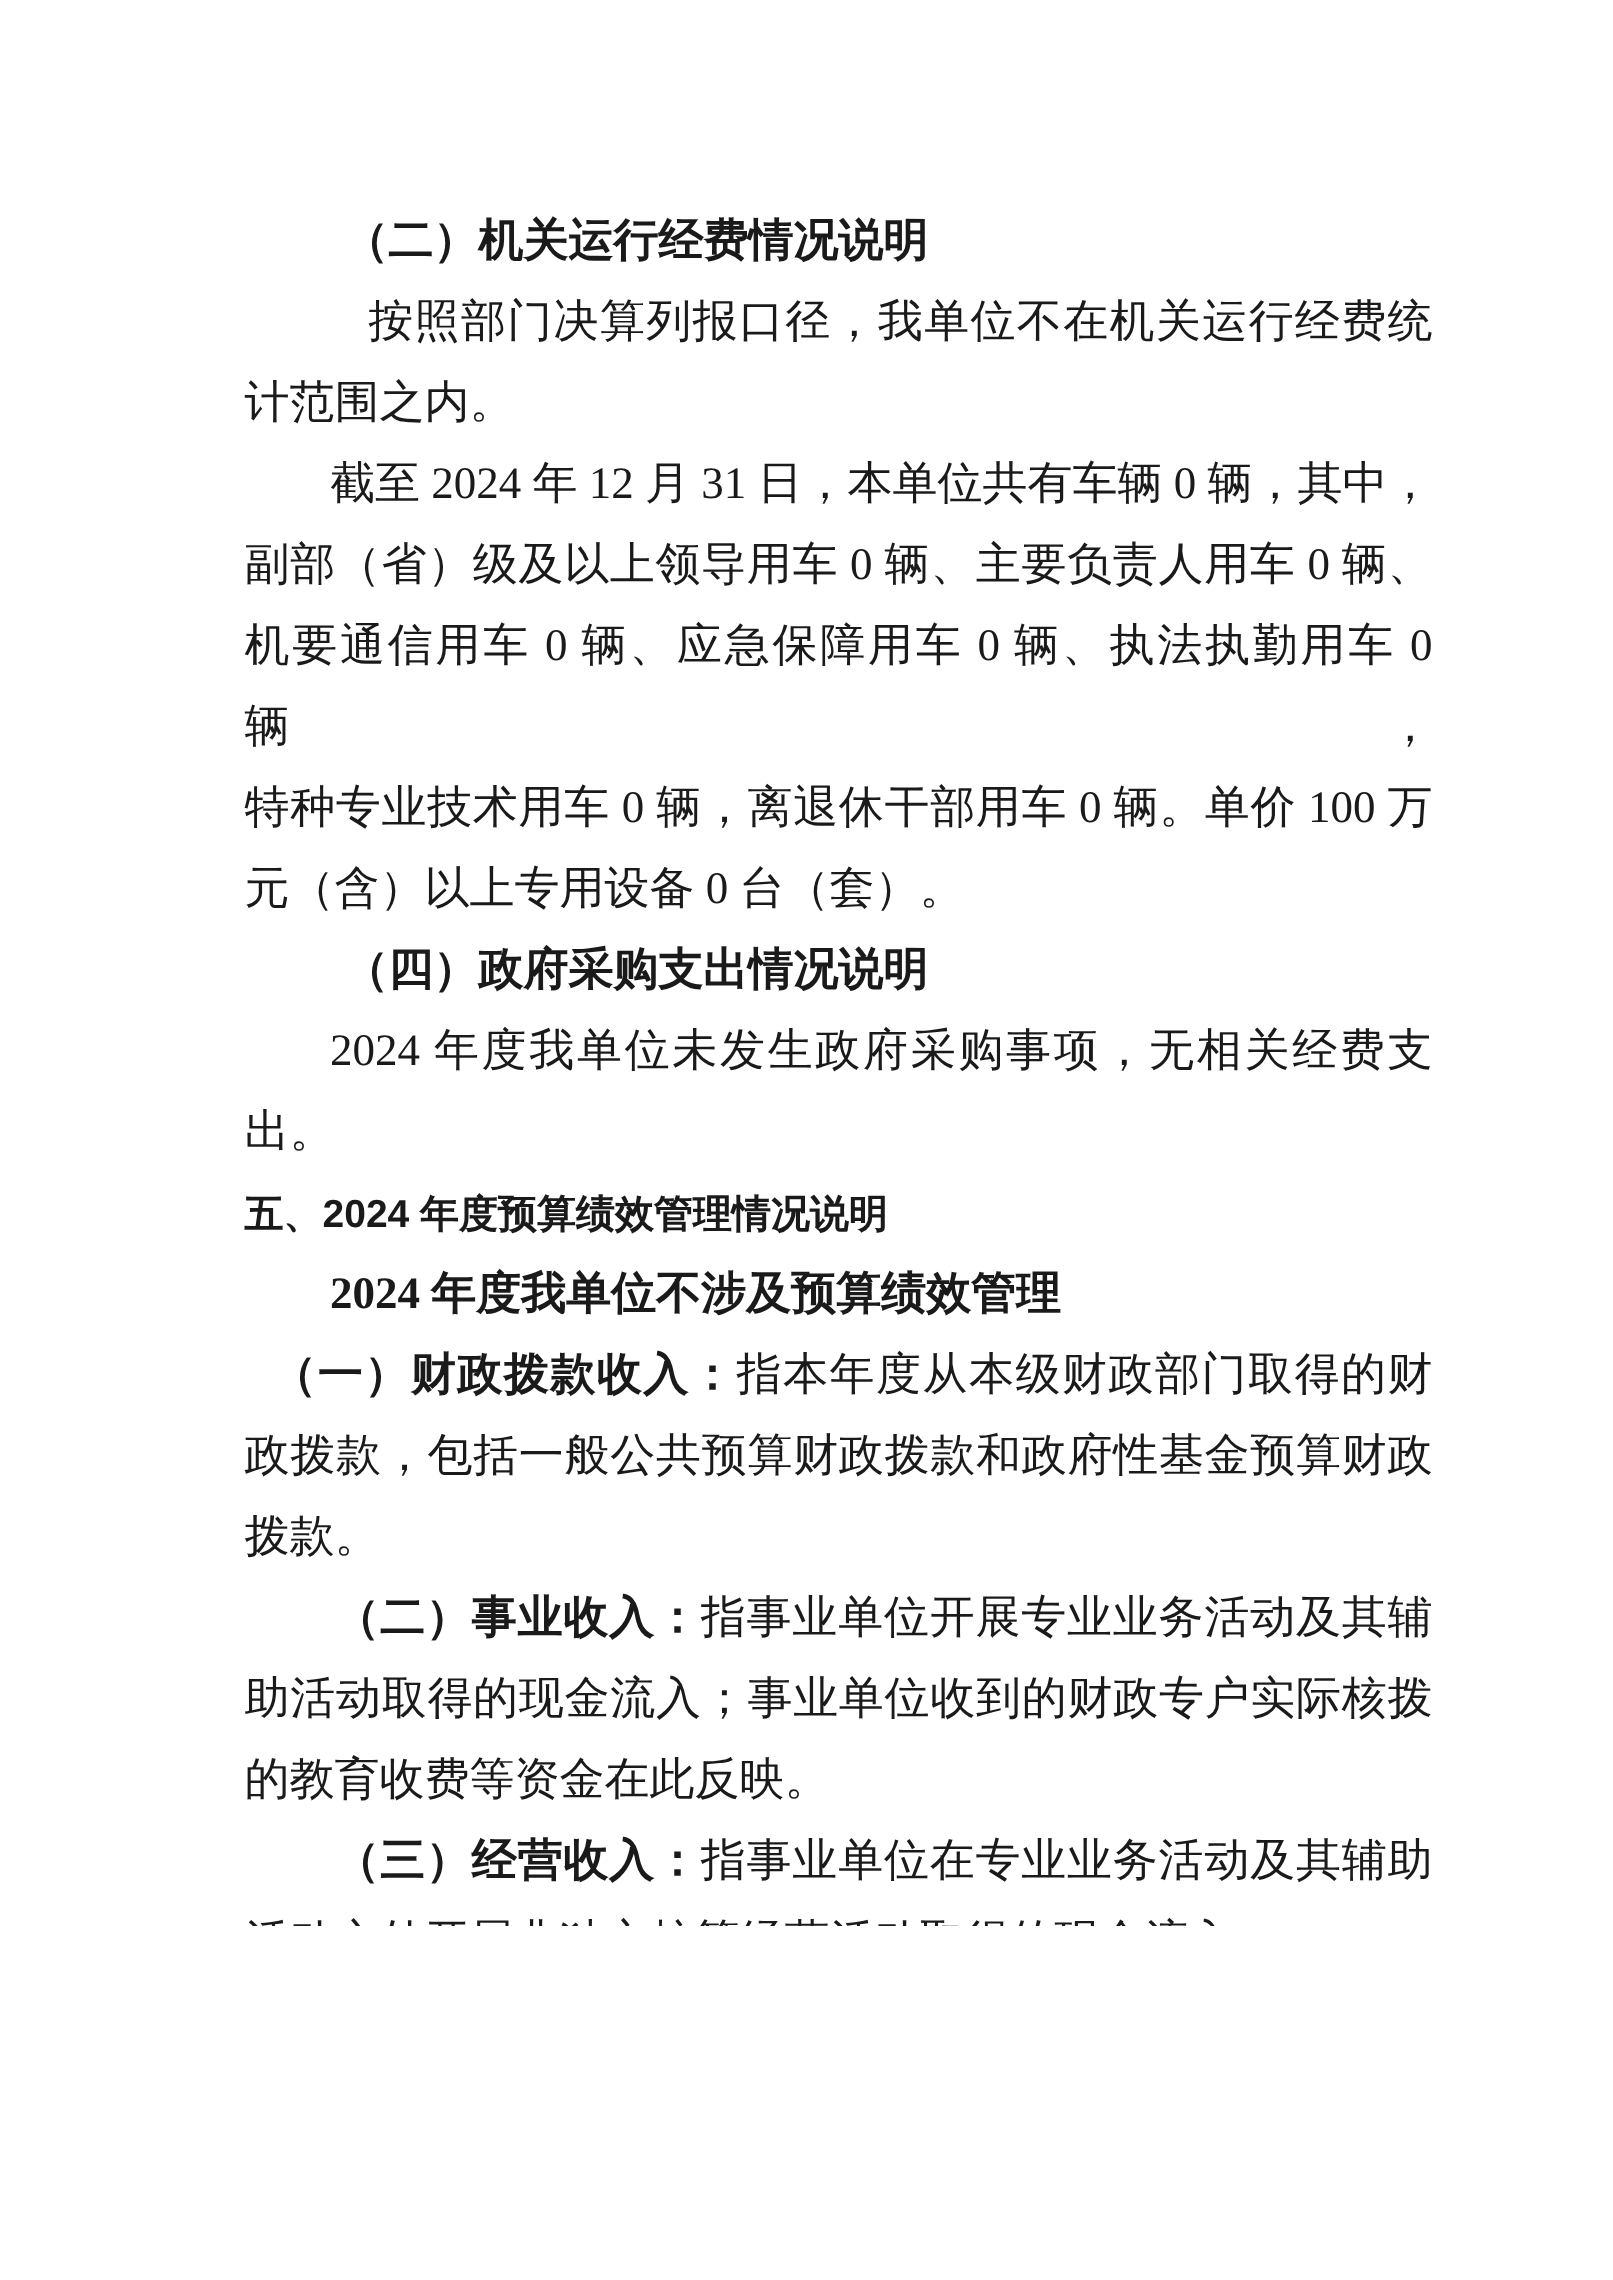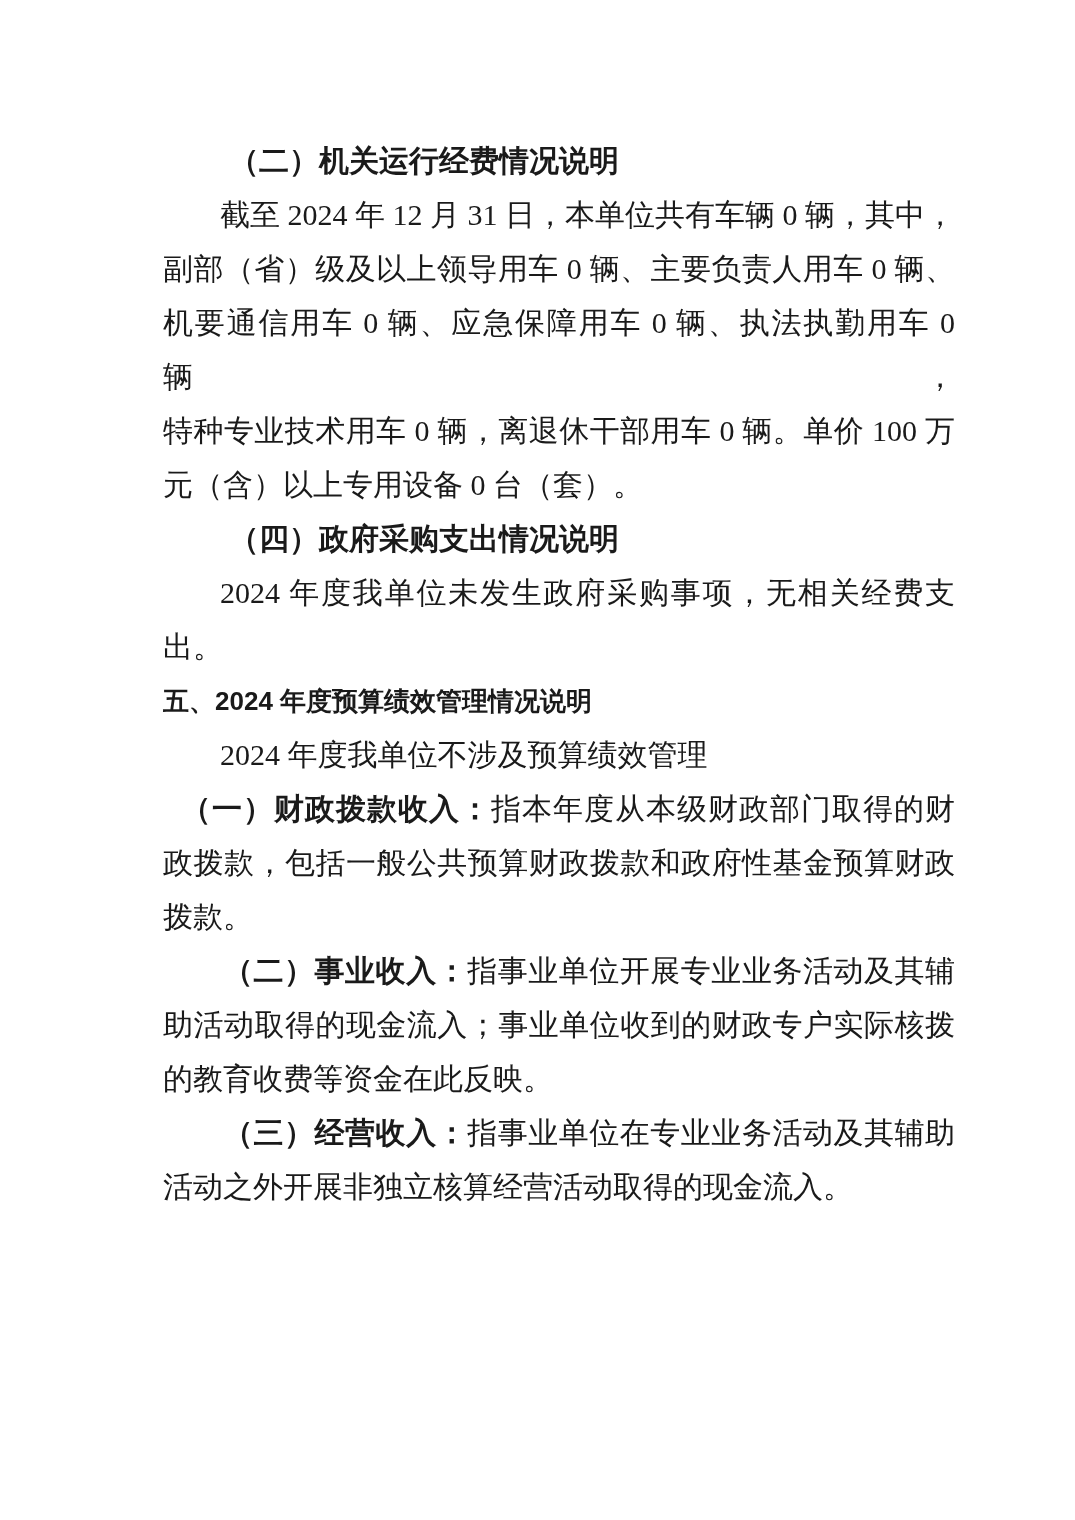--- a/index.html
+++ b/index.html
@@ -55,30 +55,32 @@
     line-height: 40px;
     letter-spacing: 3px;
   }
 </style>
 </head>
 <body>
 
 <div class="page">
   <div class="content" id="content">
       <div class="line h2" style="padding-left: 2.2em;"><span>（二）机关运行经费情况说明</span></div>
+      <div class="line body fill" style="padding-left: 2.75em;"><span>按照部门决算列报口径，我单位不在机关运行经费统</span></div>
+      <div class="line body"><span>计范围之内。</span></div>
       <div class="line body fill" style="padding-left: 1.9em;"><span>截至 2024 年 12 月 31 日，本单位共有车辆 0 辆，其中，</span></div>
       <div class="line body fill"><span>副部（省）级及以上领导用车 0 辆、主要负责人用车 0 辆、</span></div>
       <div class="line body fill"><span>机要通信用车 0 辆、应急保障用车 0 辆、执法执勤用车 0 辆，</span></div>
       <div class="line body fill"><span>特种专业技术用车 0 辆，离退休干部用车 0 辆。单价 100 万</span></div>
       <div class="line body"><span>元（含）以上专用设备 0 台（套）。</span></div>
       <div class="line h2" style="padding-left: 2.2em;"><span>（四）政府采购支出情况说明</span></div>
       <div class="line body fill" style="padding-left: 1.9em;"><span>2024 年度我单位未发生政府采购事项，无相关经费支</span></div>
       <div class="line body"><span>出。</span></div>
       <div class="line h1"><span>五、2024 年度预算绩效管理情况说明</span></div>
-      <div class="line body" style="padding-left: 1.9em;"><span>2024 年度我单位不涉及预算绩效管理</span></div>
+      <div class="line body" style="padding-left: 1.9em; font-weight: bold;"><span>2024 年度我单位不涉及预算绩效管理</span></div>
       <div class="line body fill" style="padding-left: 0.6em;"><span class="lead">（一）财政拨款收入：</span><span>指本年度从本级财政部门取得的财</span></div>
       <div class="line body fill"><span>政拨款，包括一般公共预算财政拨款和政府性基金预算财政</span></div>
       <div class="line body"><span>拨款。</span></div>
       <div class="line body fill" style="padding-left: 2em;"><span class="lead">（二）事业收入：</span><span>指事业单位开展专业业务活动及其辅</span></div>
       <div class="line body fill"><span>助活动取得的现金流入；事业单位收到的财政专户实际核拨</span></div>
       <div class="line body"><span>的教育收费等资金在此反映。</span></div>
       <div class="line body fill" style="padding-left: 2em;"><span class="lead">（三）经营收入：</span><span>指事业单位在专业业务活动及其辅助</span></div>
       <div class="line body"><span>活动之外开展非独立核算经营活动取得的现金流入。</span></div>
     </div>
   <div class="footer">– 5 –</div>

